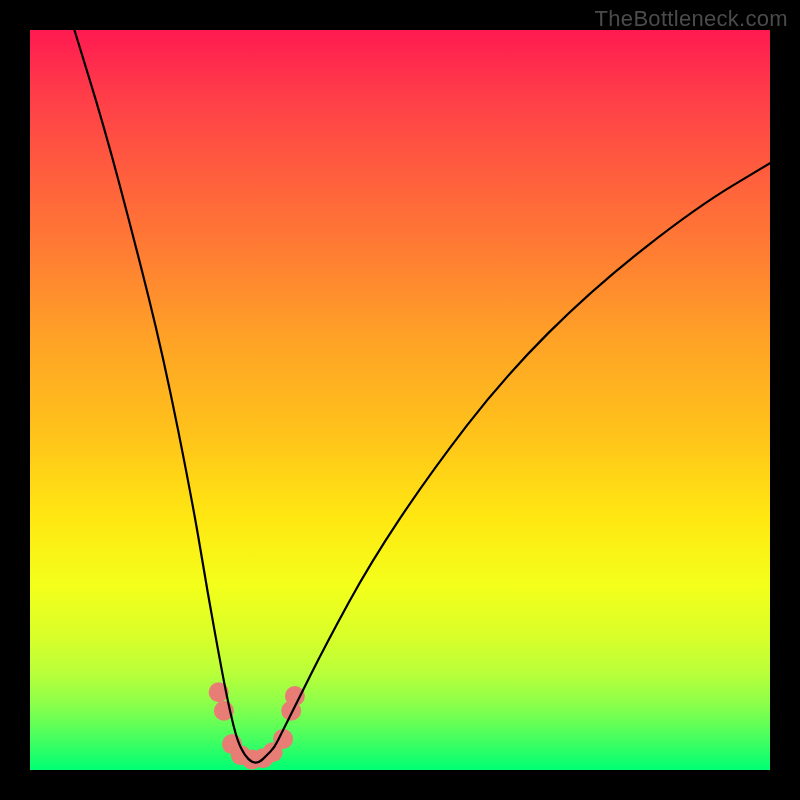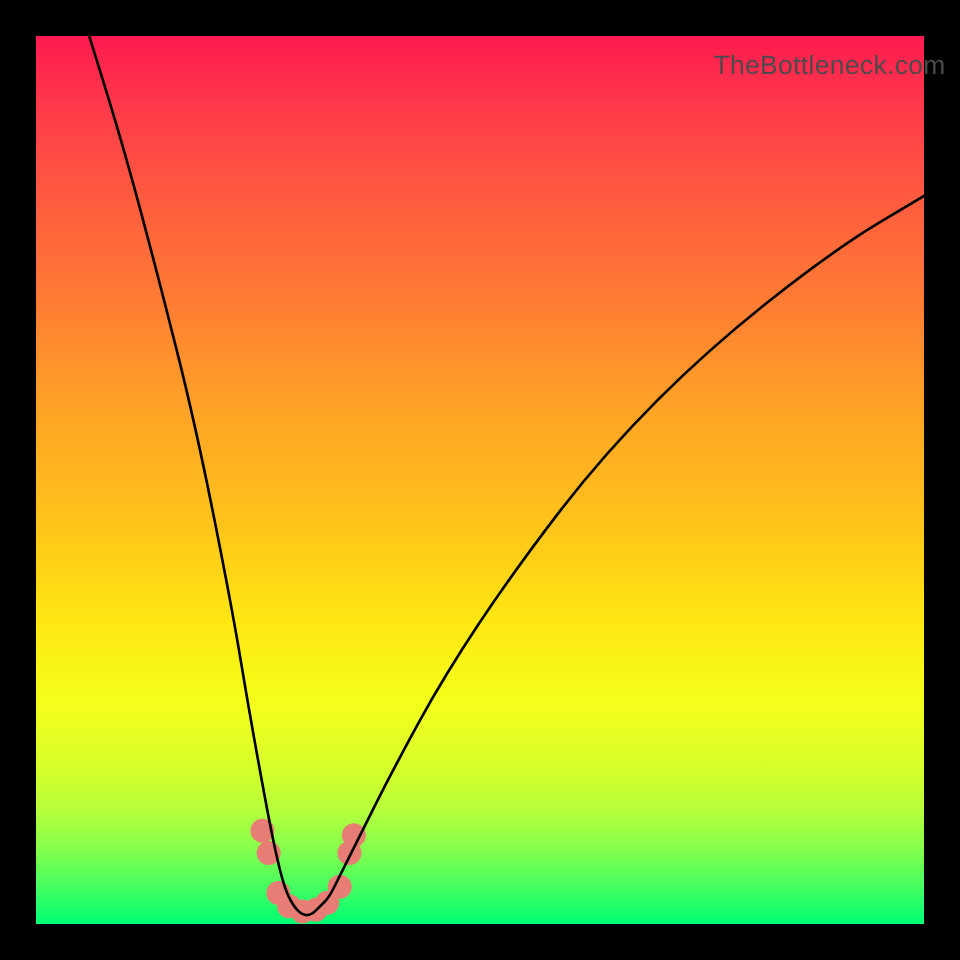--- a/index.html
+++ b/index.html
@@ -42,21 +42,20 @@
       #00ff74 100%);
   }
   .watermark {
     position: absolute;
     top: 6px;
     right: 12px;
     color: #4b4b4b;
     font-size: 22px;
     letter-spacing: 0.3px;
     font-weight: 500;
-    margin-top: 36px;
   }
   svg.curve {
     position: absolute;
     top: 0;
     left: 0;
     width: 740px;
     height: 740px;
   }
 </style>
 </head>

